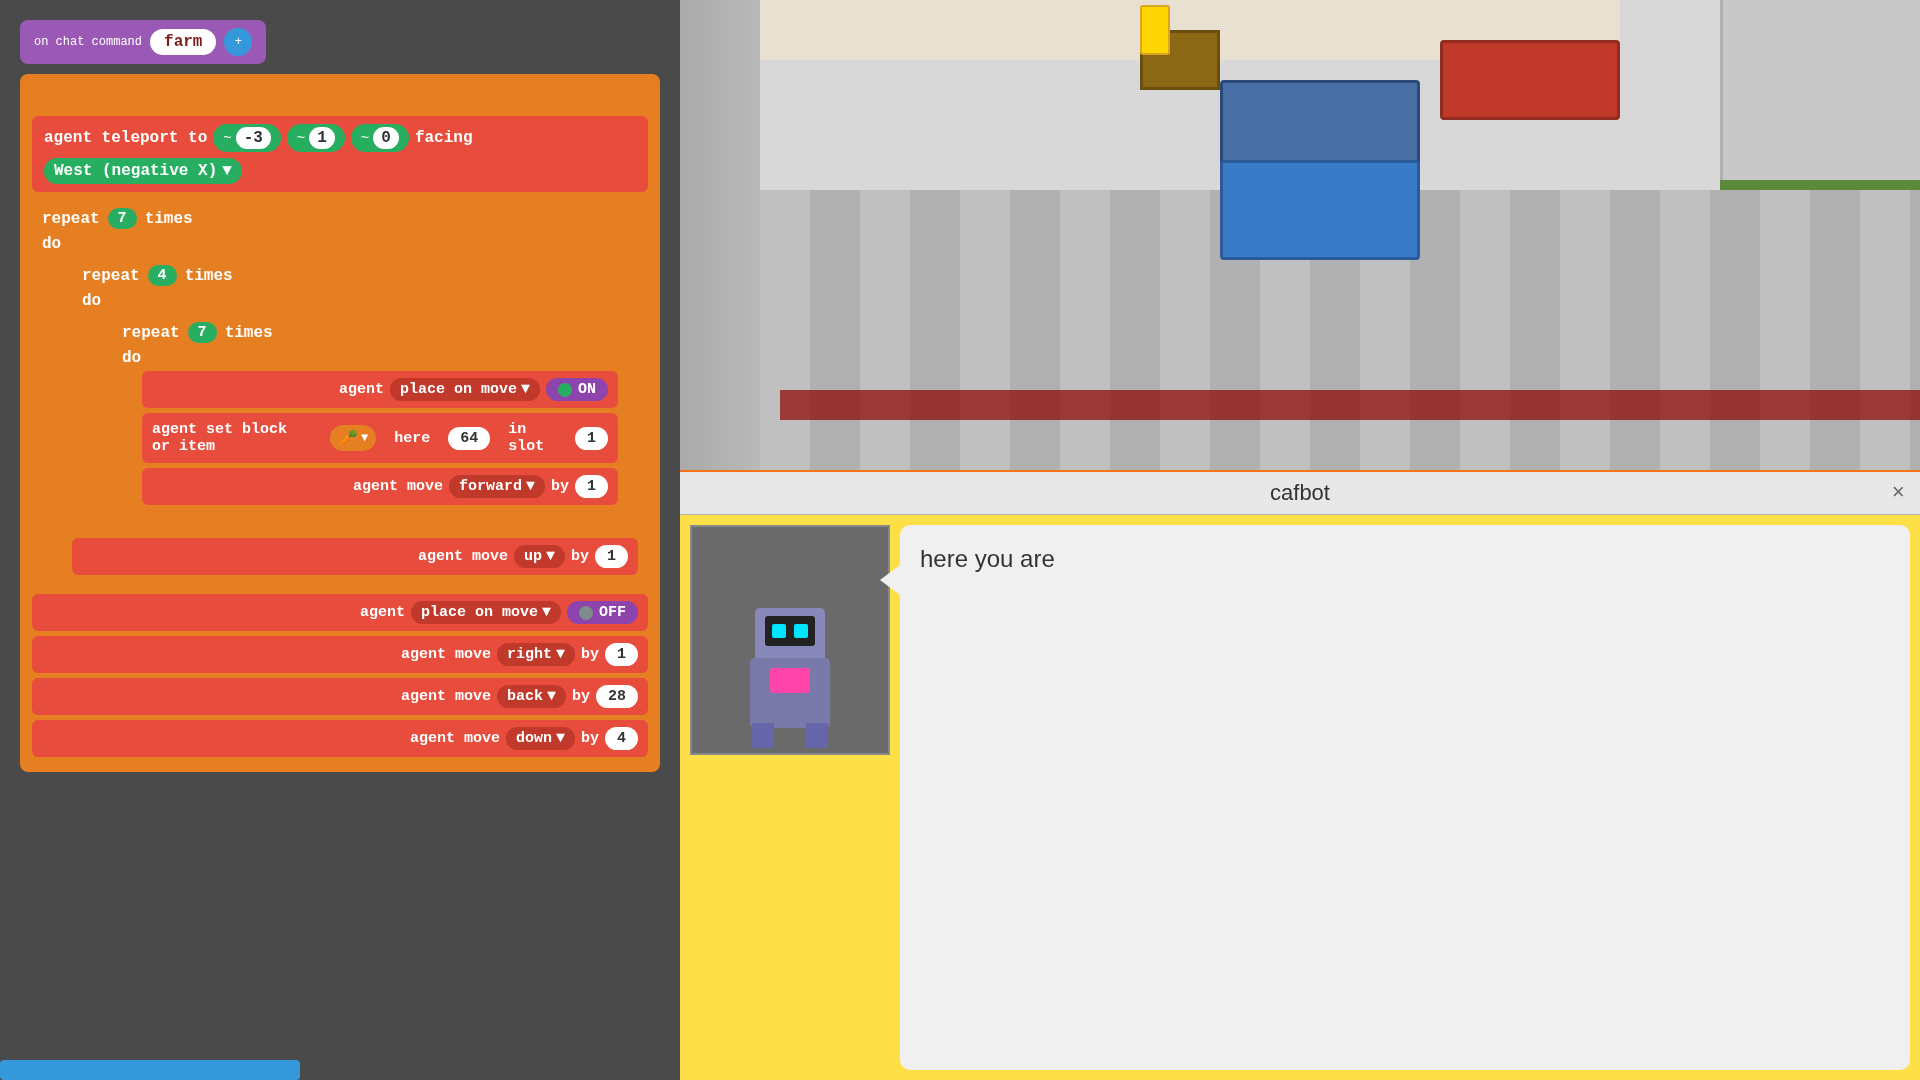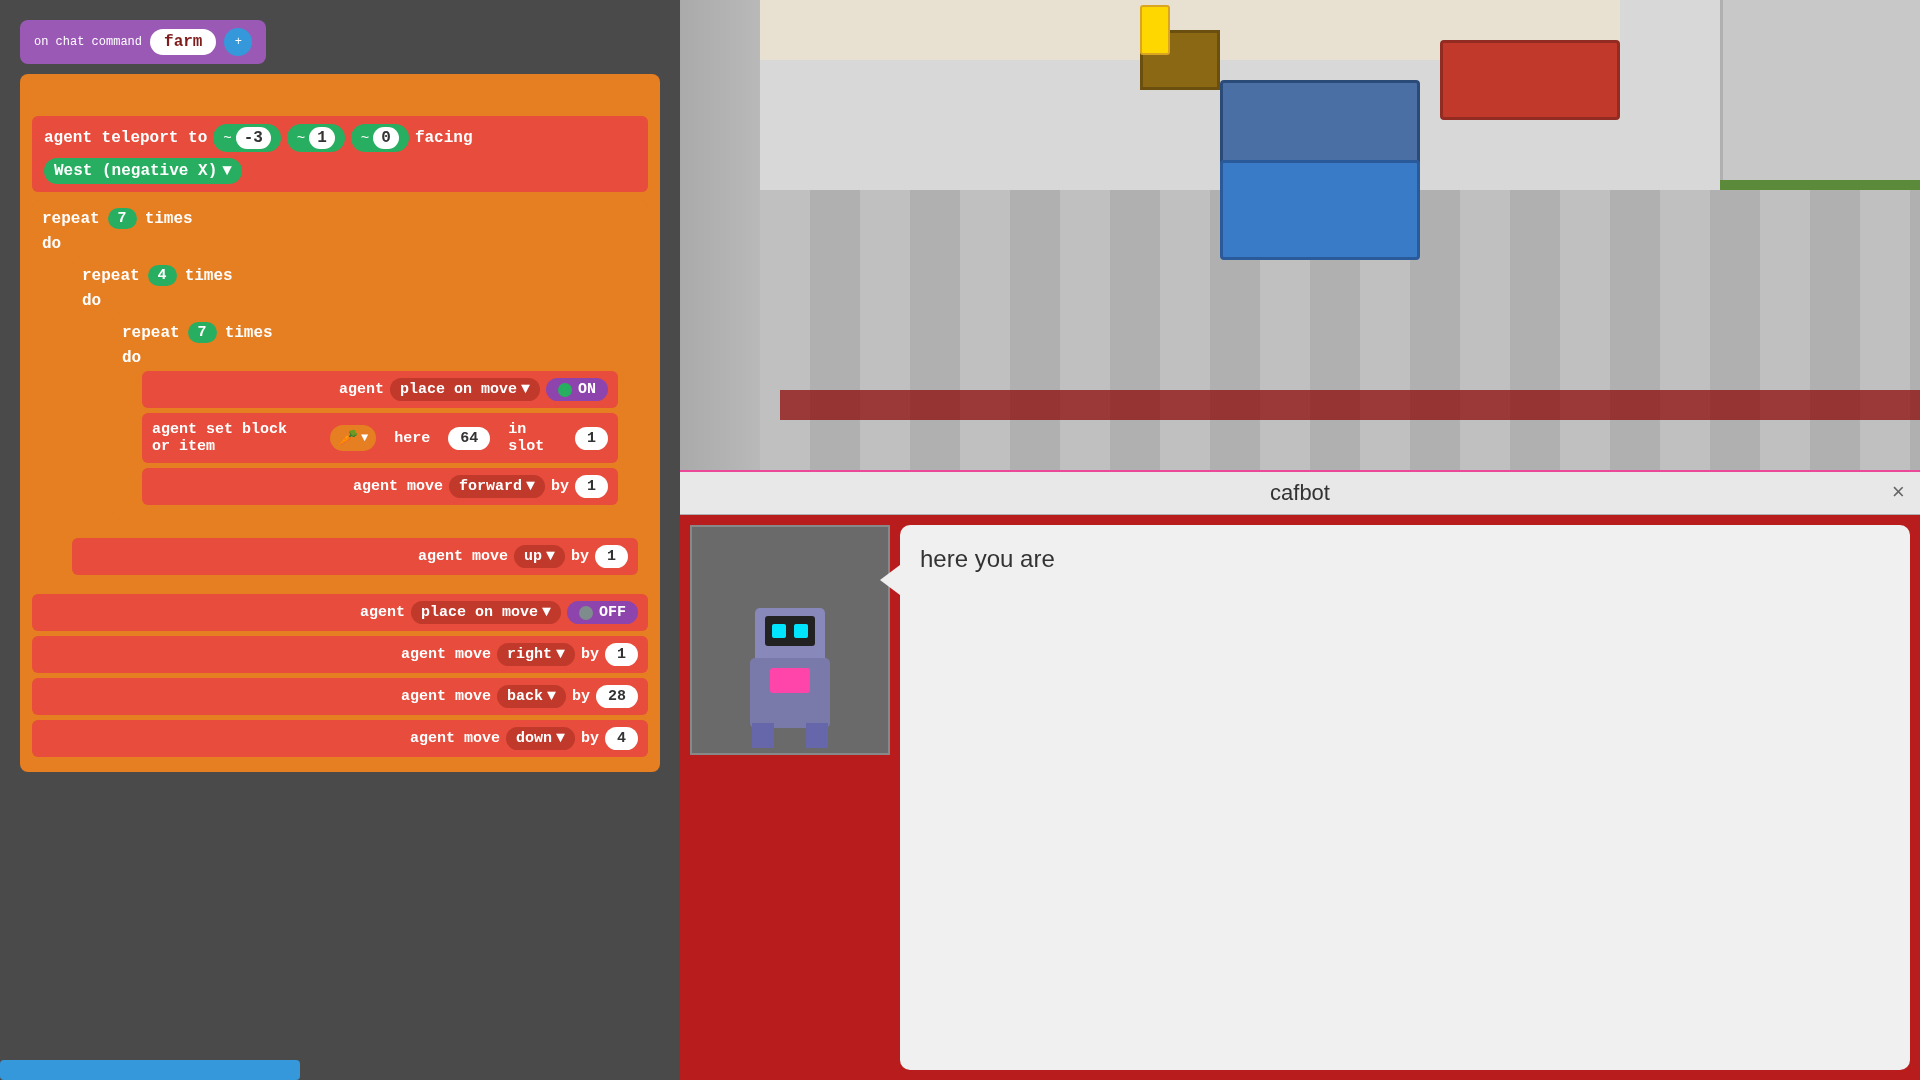--- a/index.html
+++ b/index.html
@@ -43,22 +43,22 @@
       width: 100%;
       height: 100%;
       position: relative;
       background: #c8c8c8;
     }
 
     
     #cafbot-panel {
       width: 1240px;
       flex: 1;
-      background: #b91c1c;
-      border-top: 2px solid #ec4899;
+      background: #fde047;
+      border-top: 2px solid #f97316;
       display: flex;
       flex-direction: column;
       position: relative;
     }
 
     .cafbot-header {
       background: #e8e8e8;
       padding: 8px 20px;
       display: flex;
       justify-content: center;

